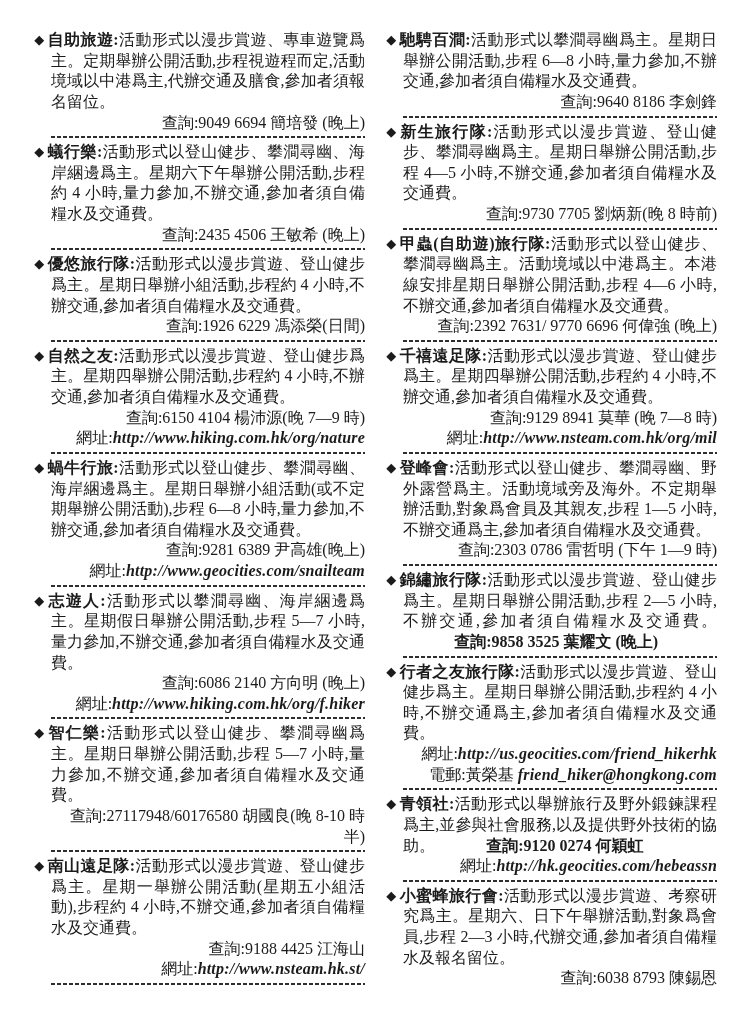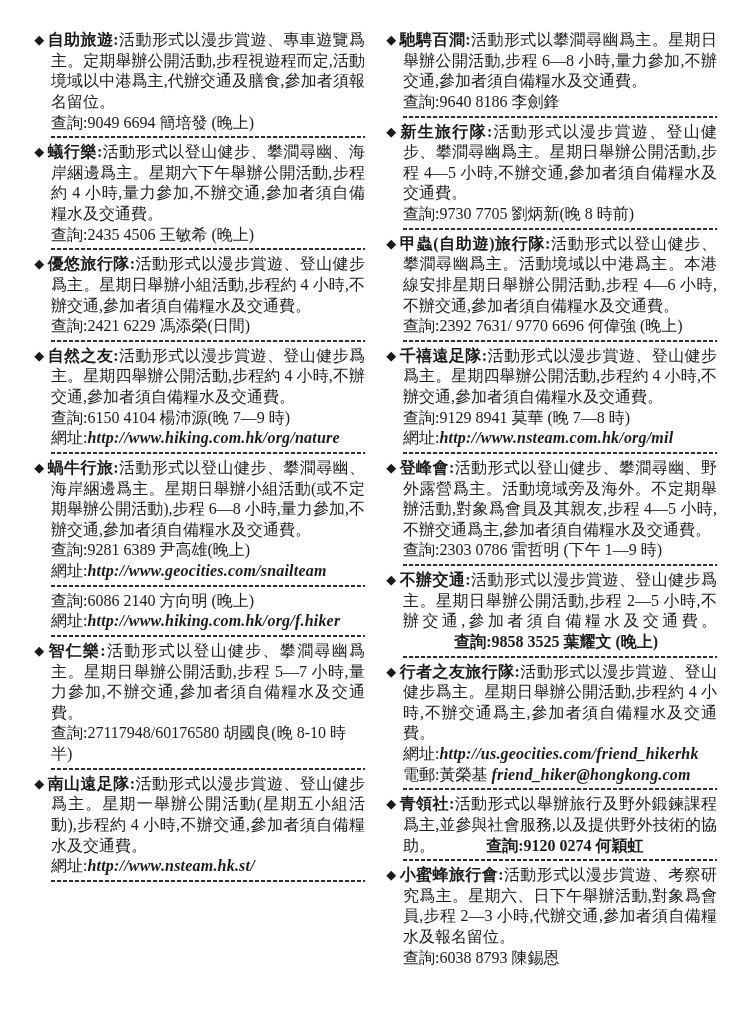--- a/index.html
+++ b/index.html
@@ -35,21 +35,21 @@
   .bullet {
     font-size: 13px;
     margin-right: 2px;
     vertical-align: 1px;
     letter-spacing: 1px;
   }
   .title { font-weight: bold; }
   p.contact {
     margin: 0;
     padding-left: 1em;
-    text-align: left;
+    text-align: right;
   }
   .url {
     font-style: italic;
     font-weight: bold;
     letter-spacing: 0.2px;
     margin-top: 28px;
   }
   .inline-contact { margin-left: 3.2em; font-weight: bold; }
   .sep {
     height: 2px;
@@ -69,52 +69,54 @@
   </div>
 
   <div class="entry">
     <p class="body"><span class="bullet">◆</span><span class="title">蟻行樂:</span><span class="desc">活動形式以登山健步、攀澗尋幽、海岸綑邊爲主。星期六下午舉辦公開活動,步程約 4 小時,量力參加,不辦交通,參加者須自備糧水及交通費。</span></p>
     <p class="contact"><span>查詢:</span><span>2435 4506 王敏希 (晚上)</span></p>
         <div class="sep"></div>
   </div>
 
   <div class="entry">
     <p class="body"><span class="bullet">◆</span><span class="title">優悠旅行隊:</span><span class="desc">活動形式以漫步賞遊、登山健步爲主。星期日舉辦小組活動,步程約 4 小時,不辦交通,參加者須自備糧水及交通費。</span></p>
-    <p class="contact"><span>查詢:</span><span>2421 6229  馮添榮(日間)</span></p>
+    <p class="contact"><span>查詢:</span><span>1926 6229  馮添榮(日間)</span></p>
         <div class="sep"></div>
   </div>
 
   <div class="entry">
     <p class="body"><span class="bullet">◆</span><span class="title">自然之友:</span><span class="desc">活動形式以漫步賞遊、登山健步爲主。星期四舉辦公開活動,步程約 4 小時,不辦交通,參加者須自備糧水及交通費。</span></p>
     <p class="contact"><span>查詢:</span><span>6150 4104  楊沛源(晚 7—9 時)</span></p>
         <p class="contact"><span>網址:</span><span class="url">http://www.hiking.com.hk/org/nature</span></p>
         <div class="sep"></div>
   </div>
 
   <div class="entry">
     <p class="body"><span class="bullet">◆</span><span class="title">蝸牛行旅:</span><span class="desc">活動形式以登山健步、攀澗尋幽、海岸綑邊爲主。星期日舉辦小組活動(或不定期舉辦公開活動),步程 6—8 小時,量力參加,不辦交通,參加者須自備糧水及交通費。</span></p>
     <p class="contact"><span>查詢:</span><span>9281 6389  尹高雄(晚上)</span></p>
         <p class="contact"><span>網址:</span><span class="url">http://www.geocities.com/snailteam</span></p>
         <div class="sep"></div>
   </div>
 
   <div class="entry">
+    <p class="body"><span class="bullet">◆</span><span class="title">志遊人:</span><span class="desc">活動形式以攀澗尋幽、海岸綑邊爲主。星期假日舉辦公開活動,步程 5—7 小時,量力參加,不辦交通,參加者須自備糧水及交通費。</span></p>
     <p class="contact"><span>查詢:</span><span>6086 2140  方向明 (晚上)</span></p>
         <p class="contact"><span>網址:</span><span class="url">http://www.hiking.com.hk/org/f.hiker</span></p>
         <div class="sep"></div>
   </div>
 
   <div class="entry">
     <p class="body"><span class="bullet">◆</span><span class="title">智仁樂:</span><span class="desc">活動形式以登山健步、攀澗尋幽爲主。星期日舉辦公開活動,步程 5—7 小時,量力參加,不辦交通,參加者須自備糧水及交通費。</span></p>
     <p class="contact"><span>查詢:</span><span>27117948/60176580  胡國良(晚 8-10 時半)</span></p>
         <div class="sep"></div>
   </div>
 
   <div class="entry">
     <p class="body"><span class="bullet">◆</span><span class="title">南山遠足隊:</span><span class="desc">活動形式以漫步賞遊、登山健步爲主。星期一舉辦公開活動(星期五小組活動),步程約 4 小時,不辦交通,參加者須自備糧水及交通費。</span></p>
+    <p class="contact"><span>查詢:</span><span>9188 4425  江海山</span></p>
         <p class="contact"><span>網址:</span><span class="url">http://www.nsteam.hk.st/</span></p>
         <div class="sep"></div>
   </div>
 </div>
   <div class="col">
   <div class="entry">
     <p class="body"><span class="bullet">◆</span><span class="title">馳騁百澗:</span><span class="desc">活動形式以攀澗尋幽爲主。星期日舉辦公開活動,步程 6—8 小時,量力參加,不辦交通,參加者須自備糧水及交通費。</span></p>
     <p class="contact"><span>查詢:</span><span>9640 8186  李劍鋒</span></p>
         <div class="sep"></div>
   </div>
@@ -132,39 +134,40 @@
   </div>
 
   <div class="entry">
     <p class="body"><span class="bullet">◆</span><span class="title">千禧遠足隊:</span><span class="desc">活動形式以漫步賞遊、登山健步爲主。星期四舉辦公開活動,步程約 4 小時,不辦交通,參加者須自備糧水及交通費。</span></p>
     <p class="contact"><span>查詢:</span><span>9129 8941  莫華 (晚 7—8 時)</span></p>
         <p class="contact"><span>網址:</span><span class="url">http://www.nsteam.com.hk/org/mil</span></p>
         <div class="sep"></div>
   </div>
 
   <div class="entry">
-    <p class="body"><span class="bullet">◆</span><span class="title">登峰會:</span><span class="desc">活動形式以登山健步、攀澗尋幽、野外露營爲主。活動境域旁及海外。不定期舉辦活動,對象爲會員及其親友,步程 4—5 小時,不辦交通爲主,參加者須自備糧水及交通費。</span></p>
+    <p class="body"><span class="bullet">◆</span><span class="title">登峰會:</span><span class="desc">活動形式以登山健步、攀澗尋幽、野外露營爲主。活動境域旁及海外。不定期舉辦活動,對象爲會員及其親友,步程 1—5 小時,不辦交通爲主,參加者須自備糧水及交通費。</span></p>
     <p class="contact"><span>查詢:</span><span>2303 0786  雷哲明 (下午 1—9 時)</span></p>
         <div class="sep"></div>
   </div>
 
   <div class="entry">
-    <p class="body"><span class="bullet">◆</span><span class="title">不辦交通:</span><span class="desc">活動形式以漫步賞遊、登山健步爲主。星期日舉辦公開活動,步程 2—5 小時,不辦交通,參加者須自備糧水及交通費。</span><span class="inline-contact">查詢:9858 3525  葉耀文 (晚上)</span></p>
+    <p class="body"><span class="bullet">◆</span><span class="title">錦繡旅行隊:</span><span class="desc">活動形式以漫步賞遊、登山健步爲主。星期日舉辦公開活動,步程 2—5 小時,不辦交通,參加者須自備糧水及交通費。</span><span class="inline-contact">查詢:9858 3525  葉耀文 (晚上)</span></p>
     <div class="sep"></div>
   </div>
 
   <div class="entry">
     <p class="body"><span class="bullet">◆</span><span class="title">行者之友旅行隊:</span><span class="desc">活動形式以漫步賞遊、登山健步爲主。星期日舉辦公開活動,步程約 4 小時,不辦交通爲主,參加者須自備糧水及交通費。</span></p>
     <p class="contact"><span>網址:</span><span class="url">http://us.geocities.com/friend_hikerhk</span></p>
         <p class="contact"><span>電郵:</span><span>黃榮基 </span><span class="url">friend_hiker@hongkong.com</span></p>
         <div class="sep"></div>
   </div>
 
   <div class="entry">
     <p class="body"><span class="bullet">◆</span><span class="title">青領社:</span><span class="desc">活動形式以舉辦旅行及野外鍛鍊課程爲主,並參與社會服務,以及提供野外技術的協助。</span><span class="inline-contact">查詢:9120 0274  何穎虹</span></p>
+    <p class="contact"><span>網址:</span><span class="url">http://hk.geocities.com/hebeassn</span></p>
         <div class="sep"></div>
   </div>
 
   <div class="entry">
     <p class="body"><span class="bullet">◆</span><span class="title">小蜜蜂旅行會:</span><span class="desc">活動形式以漫步賞遊、考察研究爲主。星期六、日下午舉辦活動,對象爲會員,步程 2—3 小時,代辦交通,參加者須自備糧水及報名留位。</span></p>
     <p class="contact"><span>查詢:</span><span>6038 8793  陳錫恩</span></p>
   </div>
 </div>
 </div>
 

